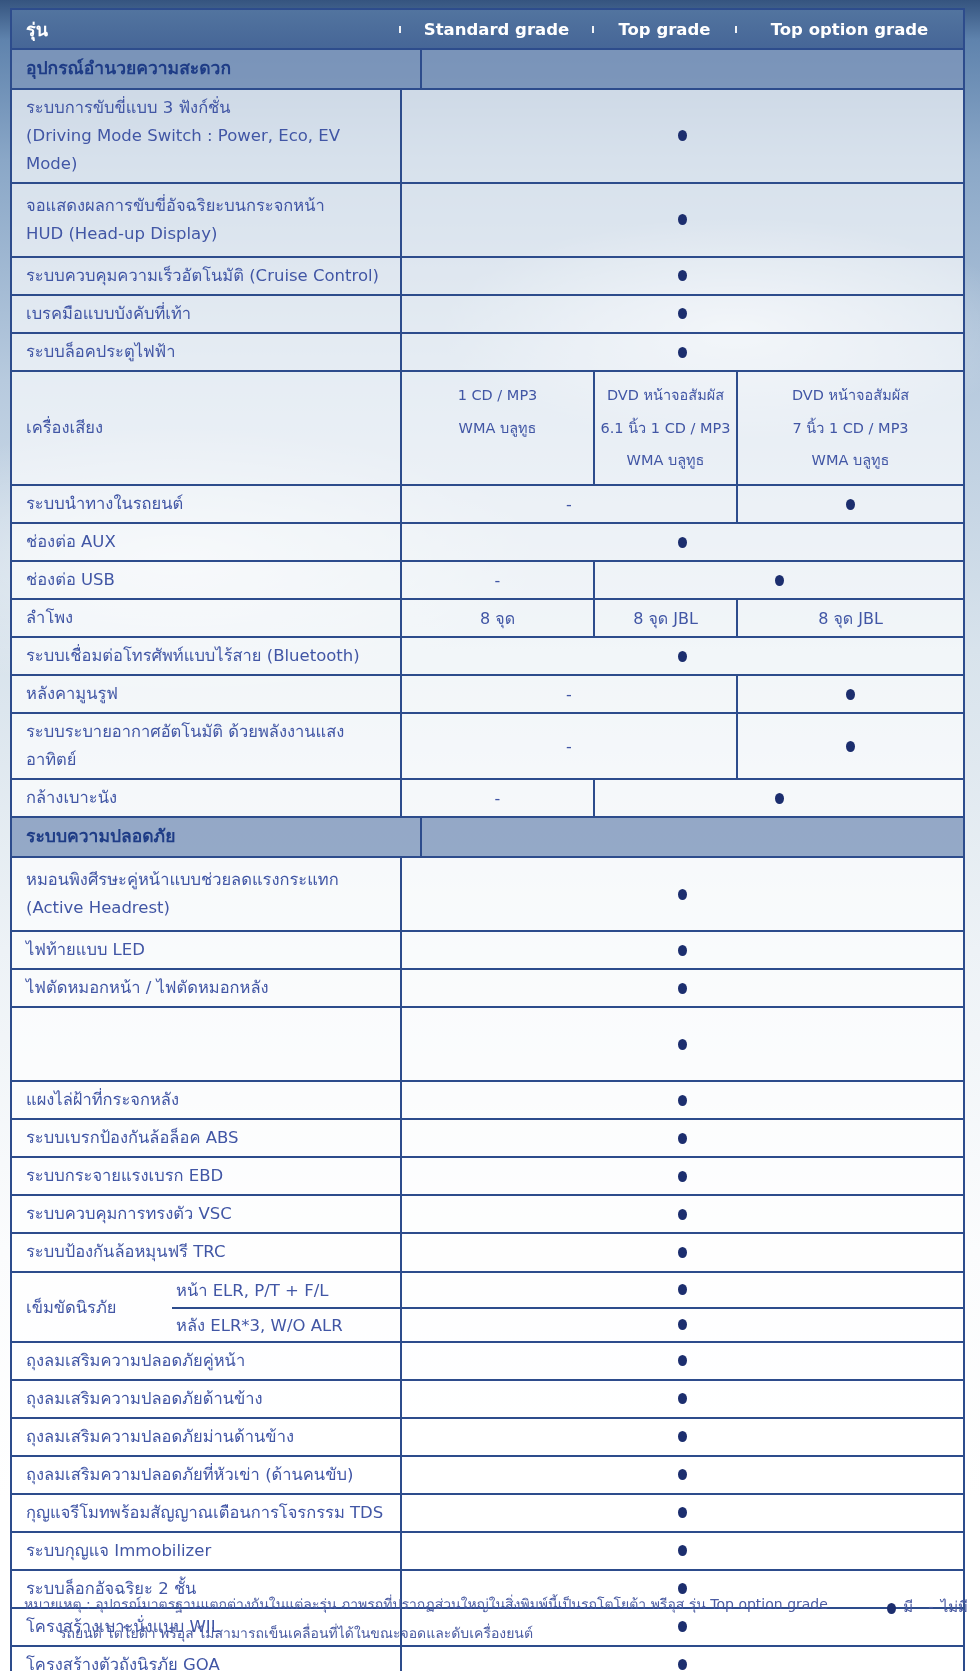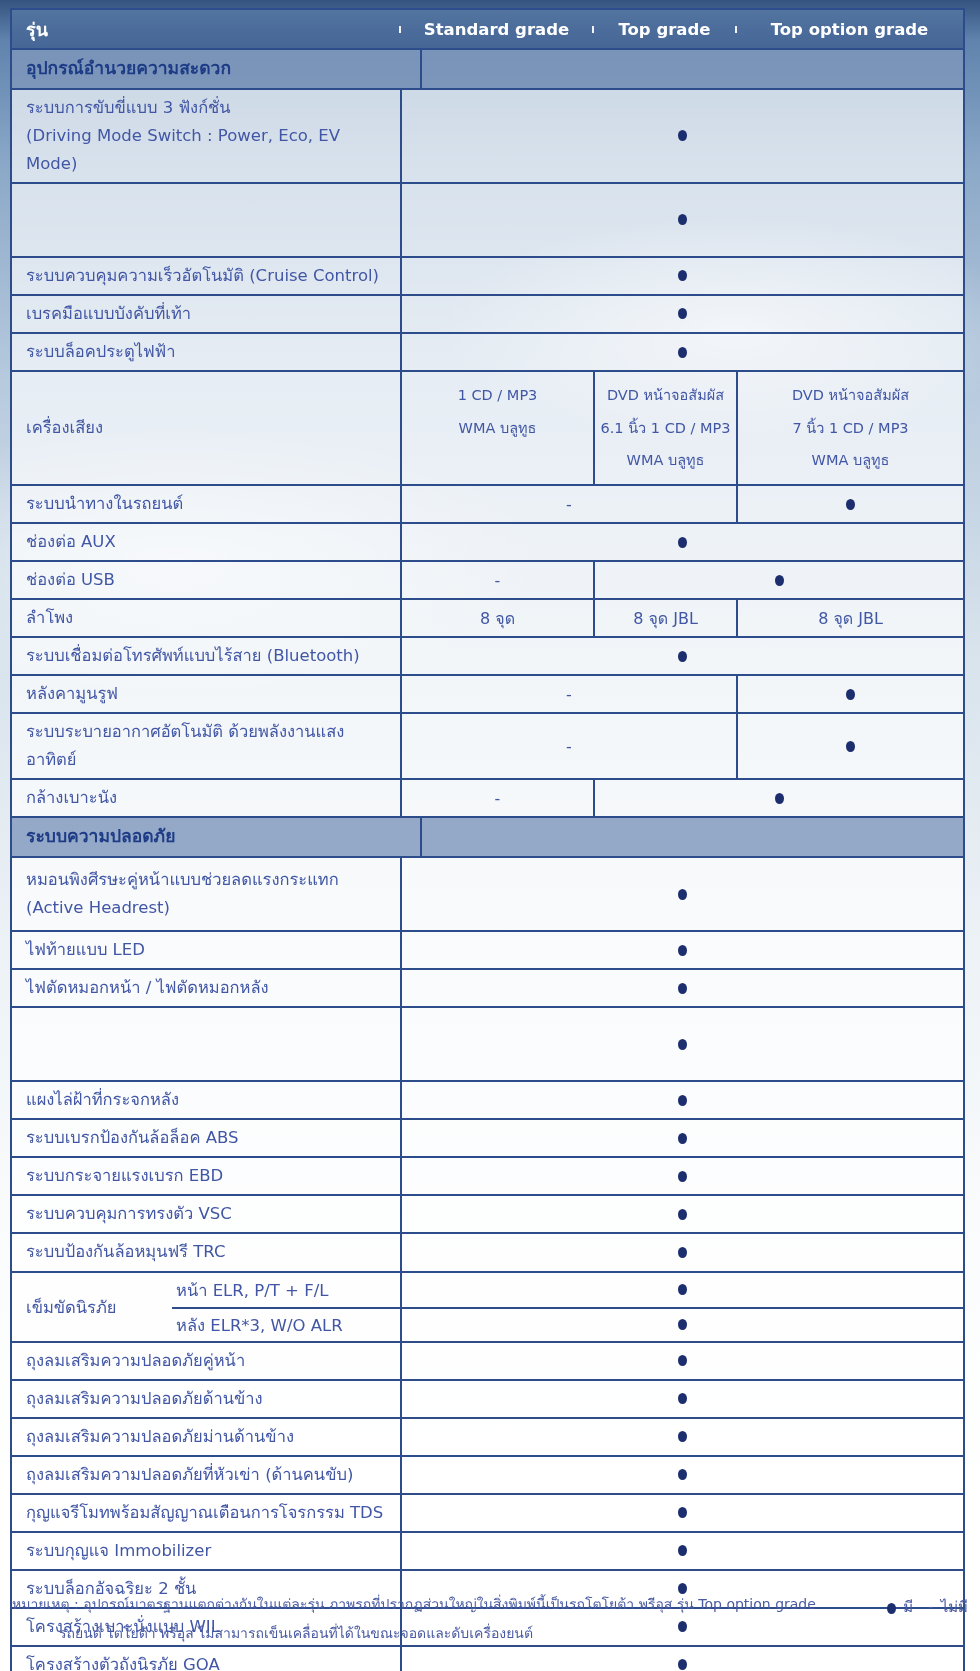--- a/index.html
+++ b/index.html
@@ -59,21 +59,21 @@
   }
   .seatbelt .sb-label{grid-row:1 / span 2;grid-column:1;display:flex;align-items:center;padding:4px 4px 4px 14px;min-height:34px;}
   .seatbelt .sb-sub{display:flex;align-items:center;min-height:34px;padding:2px 4px;box-sizing:border-box;}
   .seatbelt .sb-val{display:flex;align-items:center;justify-content:center;border-left:2px solid var(--border);box-sizing:border-box;}
   .seatbelt .r2{border-top:2px solid var(--border);}
   .footnote{
     position:absolute;left:12px;top:1592px;width:956px;
     color:#4a5ba2;font-size:14px;line-height:1.8;
   }
   .fn-top{display:flex;align-items:flex-start;}
-  .fn-line1{flex:1;padding-right:14px;}
+  .fn-line1{flex:1;padding-right:14px;margin-left:12px;}
   .legend{display:flex;align-items:center;gap:7px;white-space:nowrap;padding-top:2px;font-size:15px;}
   .legend .dot{margin-top:2px;}
   .legend-dash{padding-left:8px;}
   .fn-line2{margin-left:47px;}
 </style>
 </head>
 <body>
 
 <div class="page">
   <div class="spec-table">
@@ -87,20 +87,22 @@
         <div class="row section-row">
           <div class="label-cell section-title">อุปกรณ์อำนวยความสะดวก</div>
           <div class="value-cell" style="grid-column: 2 / span 3;"></div>
         </div>
         <div class="row tall">
           <div class="label-cell">ระบบการขับขี่แบบ 3 ฟังก์ชั่น
 (Driving Mode Switch : Power, Eco, EV Mode)</div>
           <div class="value-cell" style="grid-column: 2 / span 3;"><span class="dot"></span></div>
         </div>
         <div class="row tall">
+          <div class="label-cell">จอแสดงผลการขับขี่อัจฉริยะบนกระจกหน้า
+HUD (Head-up Display)</div>
           <div class="value-cell" style="grid-column: 2 / span 3;"><span class="dot"></span></div>
         </div>
         <div class="row">
           <div class="label-cell">ระบบควบคุมความเร็วอัตโนมัติ (Cruise Control)</div>
           <div class="value-cell" style="grid-column: 2 / span 3;"><span class="dot"></span></div>
         </div>
         <div class="row">
           <div class="label-cell">เบรคมือแบบบังคับที่เท้า</div>
           <div class="value-cell" style="grid-column: 2 / span 3;"><span class="dot"></span></div>
         </div>

